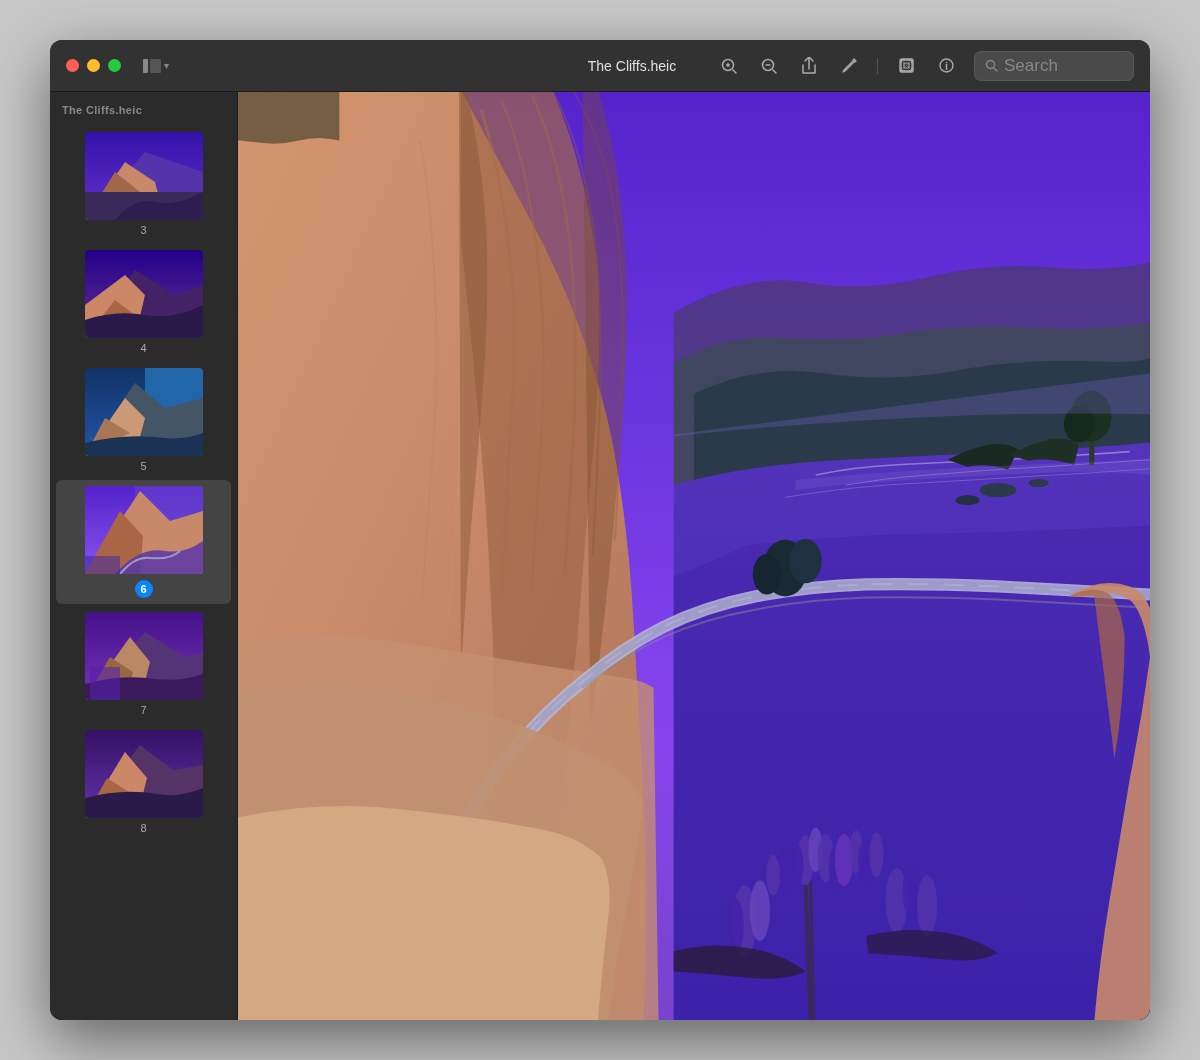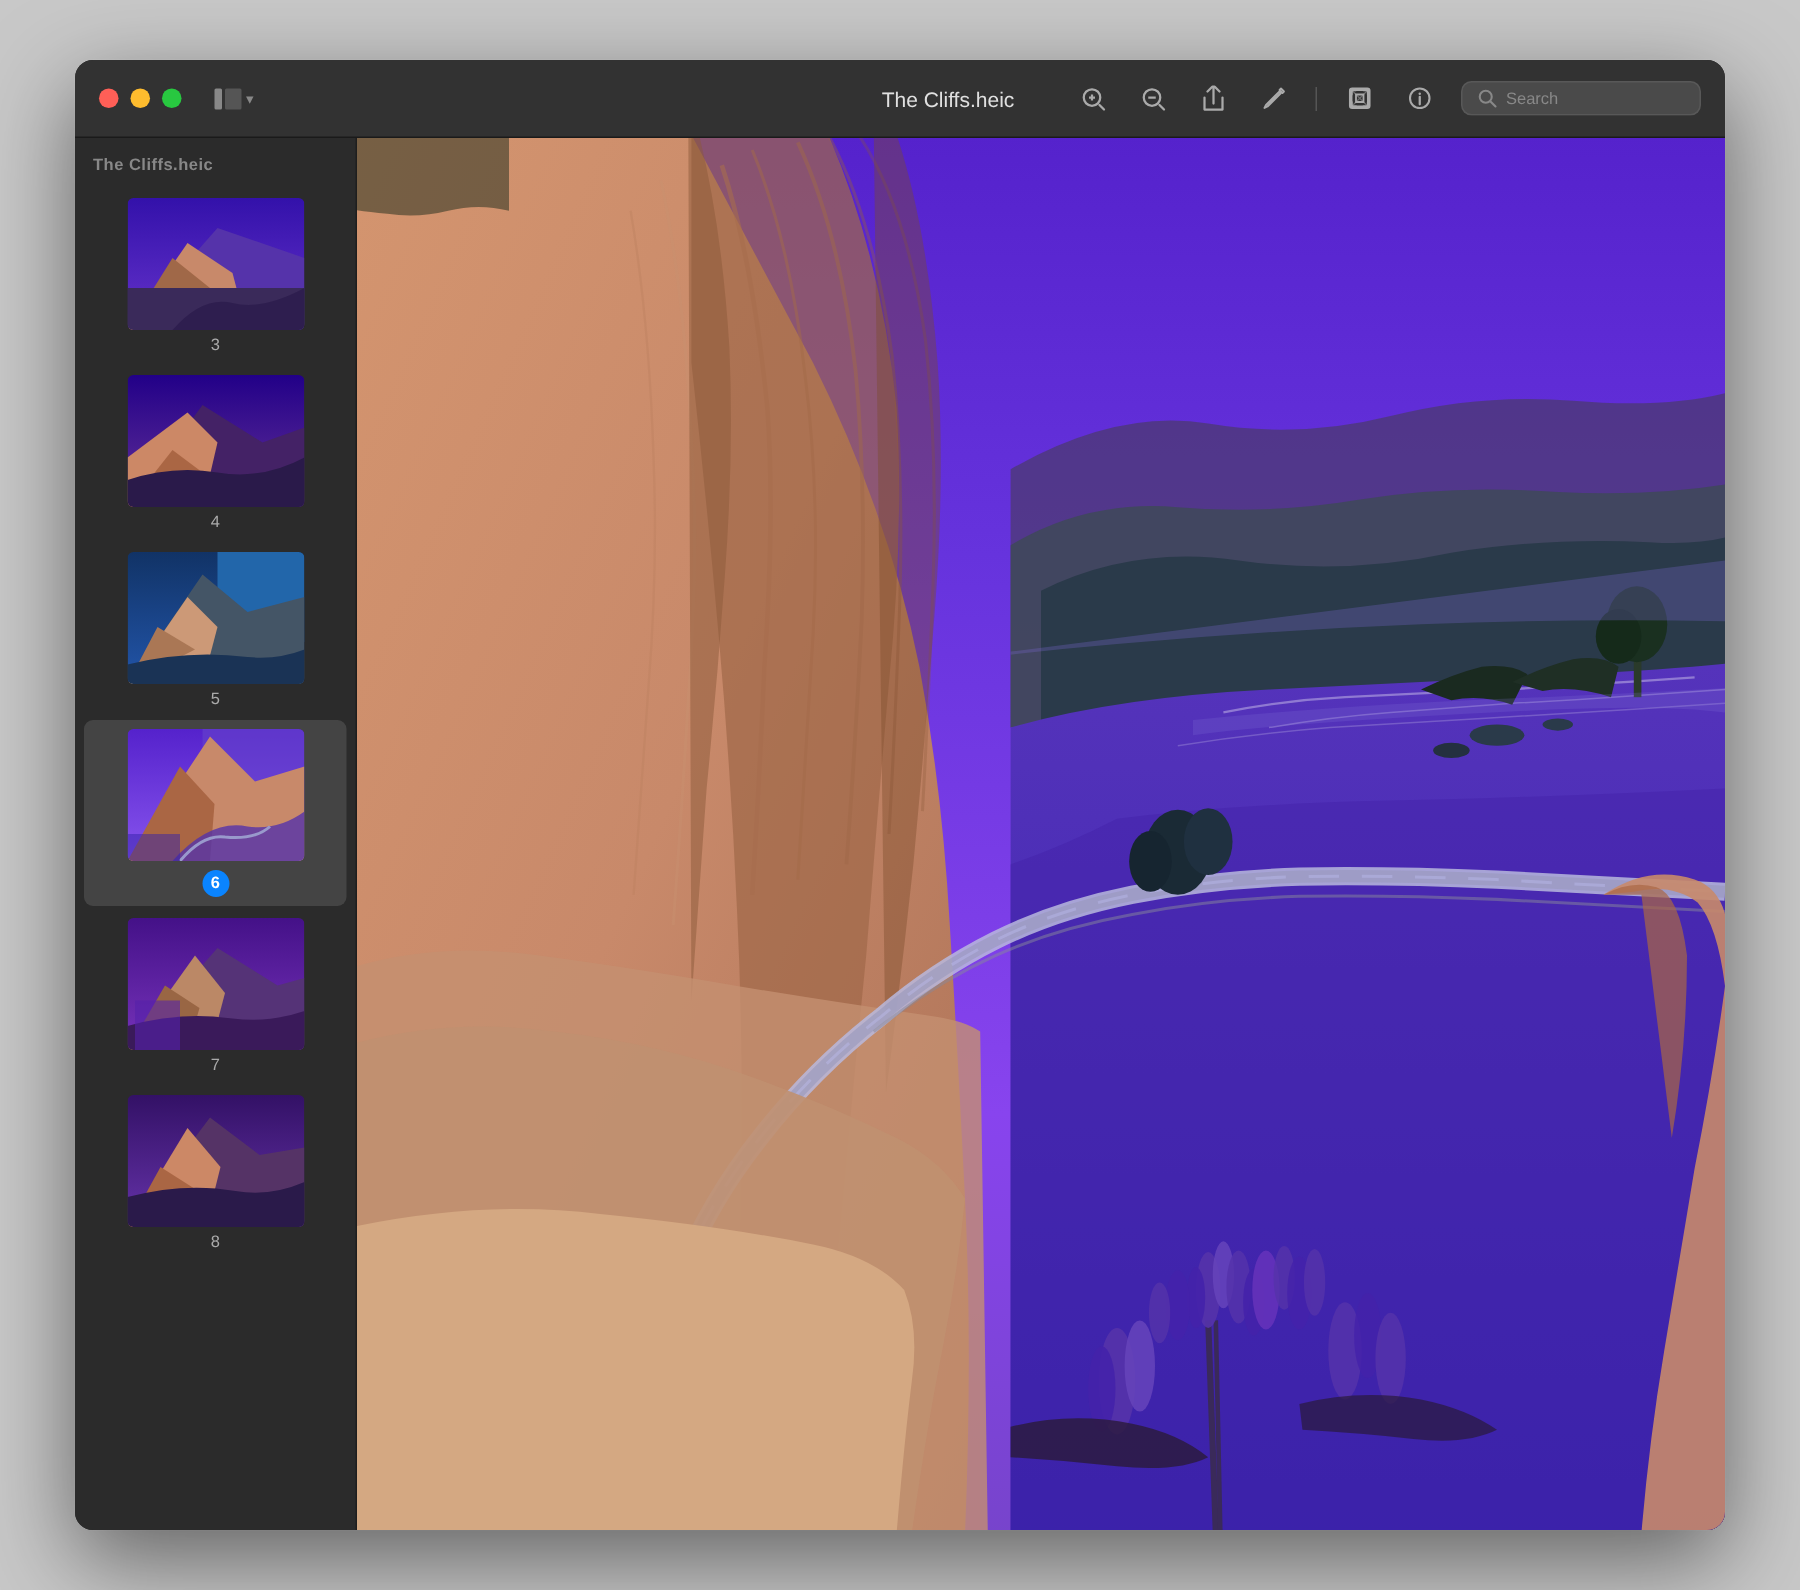--- a/index.html
+++ b/index.html
@@ -135,21 +135,21 @@
       gap: 6px;
       width: 160px;
       border: 1px solid rgba(255,255,255,0.08);
     }
 
     .search-bar input {
       background: transparent;
       border: none;
       outline: none;
       color: #aaa;
-      font-size: 11px;
+      font-size: 17px;
       width: 100%;
     }
     .search-bar input::placeholder { color: #888; }
 
     .search-icon-svg {
       color: #888;
       font-size: 13px;
       flex-shrink: 0;
     }
 

